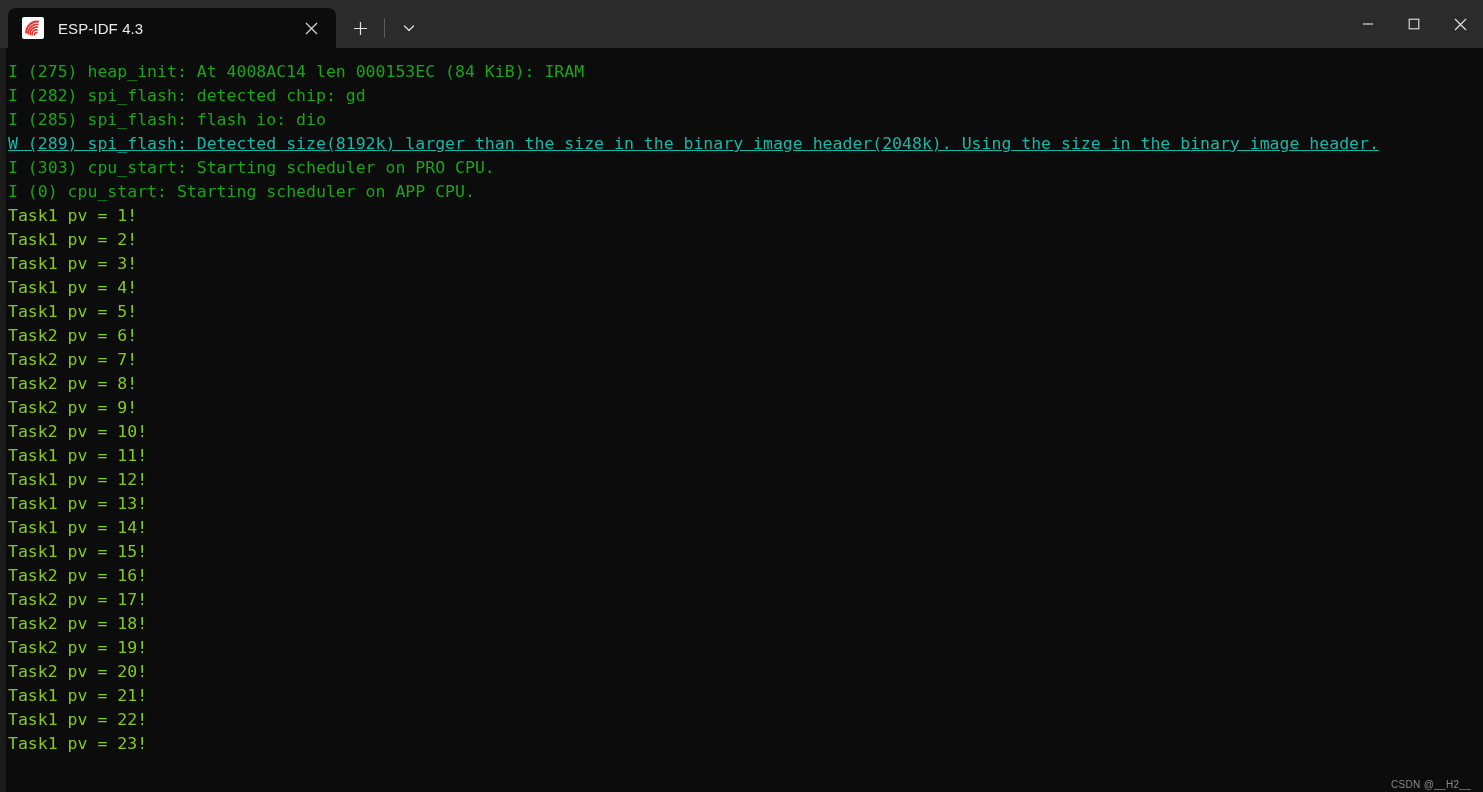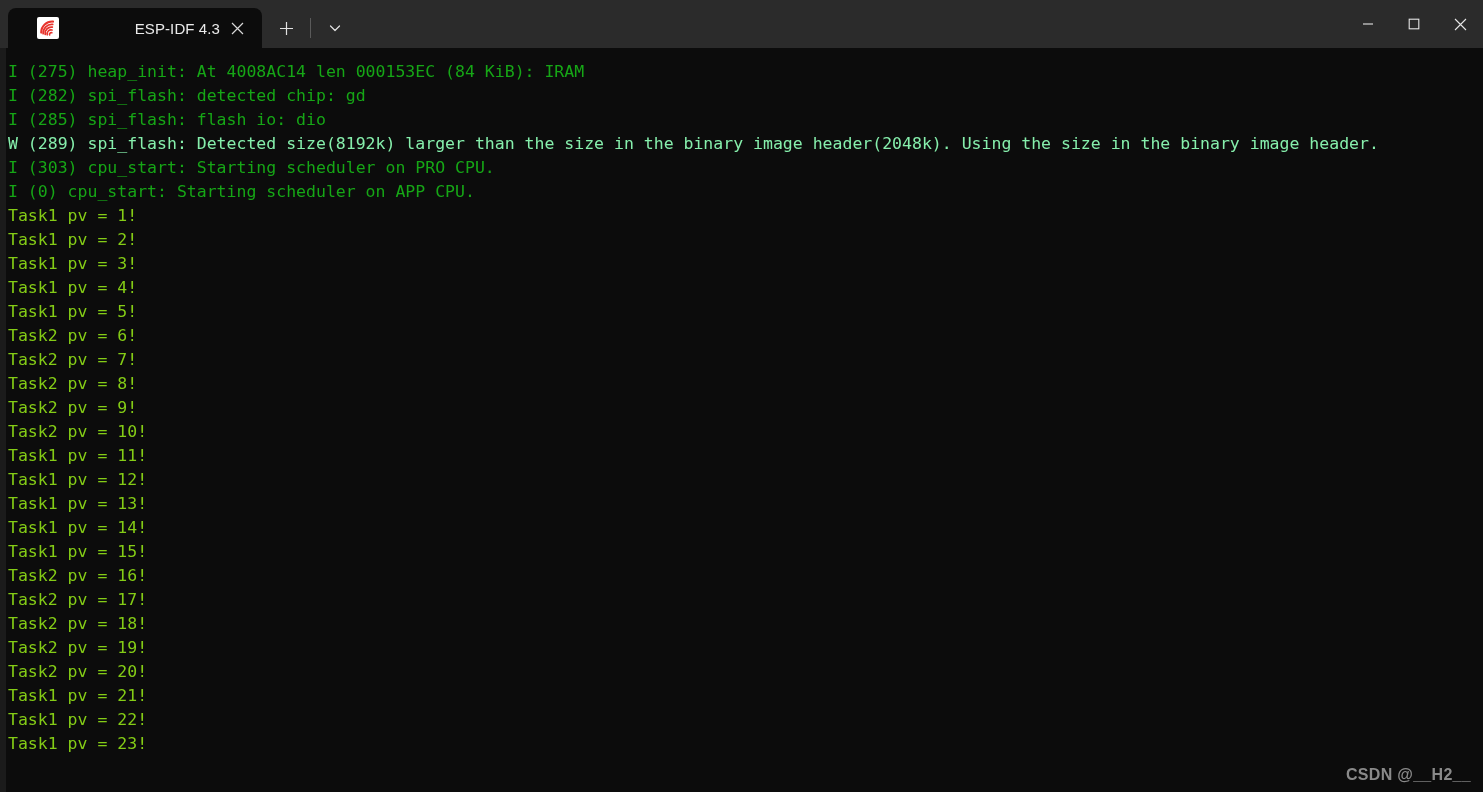--- a/index.html
+++ b/index.html
@@ -22,26 +22,25 @@
   }
   .tabstrip {
     display:flex; align-items:flex-end;
     height:48px; flex:0 0 auto;
     padding-left:8px;
   }
 
   .tab {
     position:relative;
     display:flex; align-items:center;
-    height:40px; width:254px;
+    height:40px; width:328px;
     background:#0c0c0c;
     border-radius:8px 8px 0 0;
-    padding:0 8px 0 29px;
+    padding:0 8px 0 14px;
     margin-bottom:0;
-    text-align:right;
   }
   .tab-favicon {
     width:22px; height:22px;
     flex:0 0 22px;
     background:#ffffff;
     border-radius:2px;
     display:flex; align-items:center; justify-content:center;
     overflow:hidden;
   }
   .tab-favicon svg { display:block; }
@@ -109,31 +108,30 @@
     width:1472px;
     font-family:"DejaVu Sans Mono", "Liberation Mono", monospace;
     font-size:16.5px;
     line-height:24px;
     letter-spacing:0px;
     white-space:pre-wrap;
     word-break:break-all;
   }
   .line { height:24px; }
   .c-info  { color:#16a616; }
-  .c-warn  { color:#86efac; }
+  .c-warn  { color:#14b8a6;text-decoration:underline; }
   .c-plain { color:#84cc16; }
 
   .watermark {
     position:absolute;
-    right:12px; bottom:8px;
+    right:12px; bottom:2px;
     color:#8a8a8a;
-    font-size:16px;
+    font-size:10px;
     font-family:"Liberation Sans", sans-serif;
     letter-spacing:0.3px;
-    font-weight:bold;
   }
 </style>
 </head>
 <body>
 
 <div id="app">
 
   <div class="titlebar">
 
     <div class="tabstrip">

